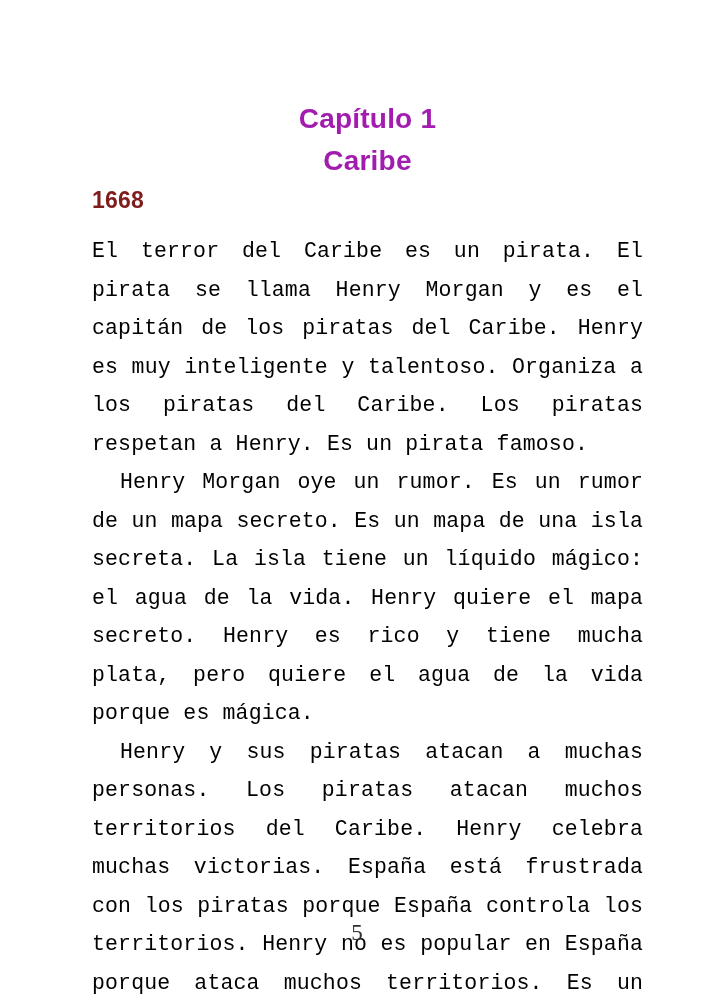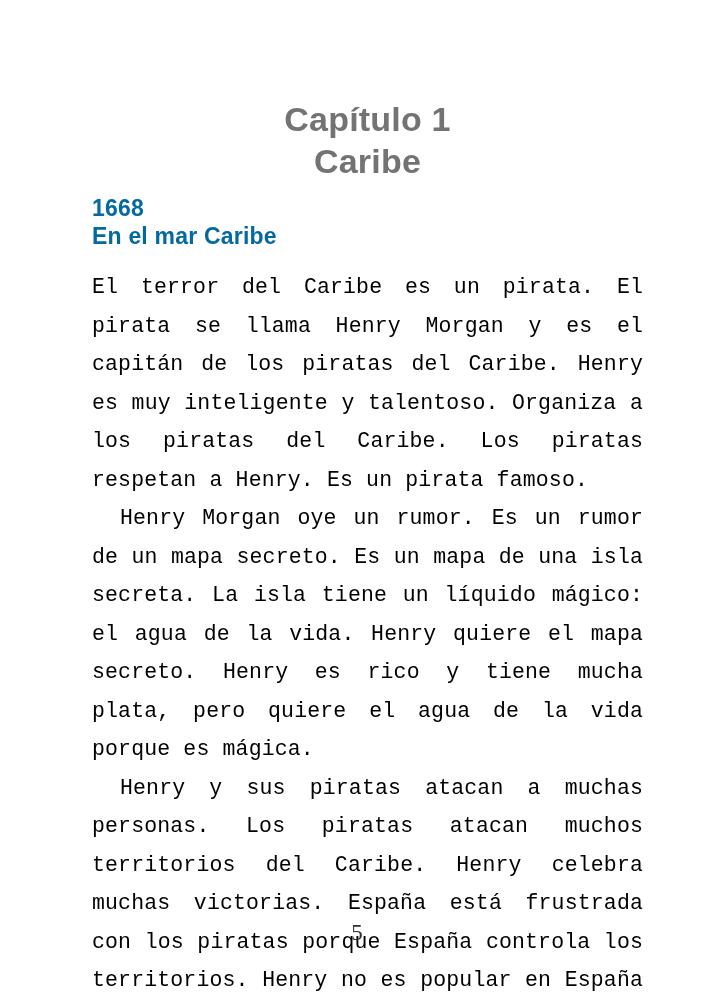--- a/index.html
+++ b/index.html
@@ -16,34 +16,34 @@
     height: 1000px;
     background: #ffffff;
     box-sizing: border-box;
     padding: 98px 71px 0 92px;
     color: #2b2b2b;
   }
   .chapter-title,
   .chapter-name {
     font-family: "Liberation Sans", sans-serif;
     font-weight: 700;
-    font-size: 34px;
+    font-size: 28px;
     line-height: 42px;
     text-align: center;
-    color: #737373;
+    color: #a21caf;
     margin: 0;
     letter-spacing: 0.2px;
   }
   .meta-block {
-    margin-top: 12px;
+    margin-top: 4px;
     font-family: "Liberation Sans", sans-serif;
     font-weight: 700;
     font-size: 23px;
     line-height: 28px;
-    color: #0369a1;
+    color: #7f1d1d;
     letter-spacing: 0.2px;
   }
   .body-text {
     margin-top: 18px;
     font-family: Liberation Mono, monospace;
     font-size: 21.5px;
     line-height: 38.5px;
     color: #000000;
     text-align: justify;
     letter-spacing: 0.15px;
@@ -70,21 +70,20 @@
 <body>
 
 <div class="book-page">
 
   <h1 class="chapter-title">Capítulo 1</h1>
 
   <h2 class="chapter-name">Caribe</h2>
 
   <div class="meta-block">
     <div>1668</div>
-    <div>En el mar Caribe</div>
   </div>
 
   <div class="body-text">
     <p class="no-indent">El terror del Caribe es un pirata. El pirata se llama Henry Morgan y es el capitán de los piratas del Caribe. Henry es muy inteligente y talentoso. Organiza a los piratas del Caribe. Los piratas respetan a Henry. Es un pirata famoso.</p>
     <p>Henry Morgan oye un rumor. Es un rumor de un mapa secreto. Es un mapa de una isla secreta. La isla tiene un líquido mágico: el agua de la vida. Henry quiere el mapa secreto. Henry es rico y tiene mucha plata, pero quiere el agua de la vida porque es mágica.</p>
     <p>Henry y sus piratas atacan a muchas personas. Los piratas atacan muchos territorios del Caribe. Henry celebra muchas victorias. España está frustrada con los piratas porque España controla los territorios. Henry no es popular en España porque ataca muchos territorios. Es un pirata rico porque tiene mucha plata.</p>
   </div>
 
   <div class="page-number">5</div>
 

